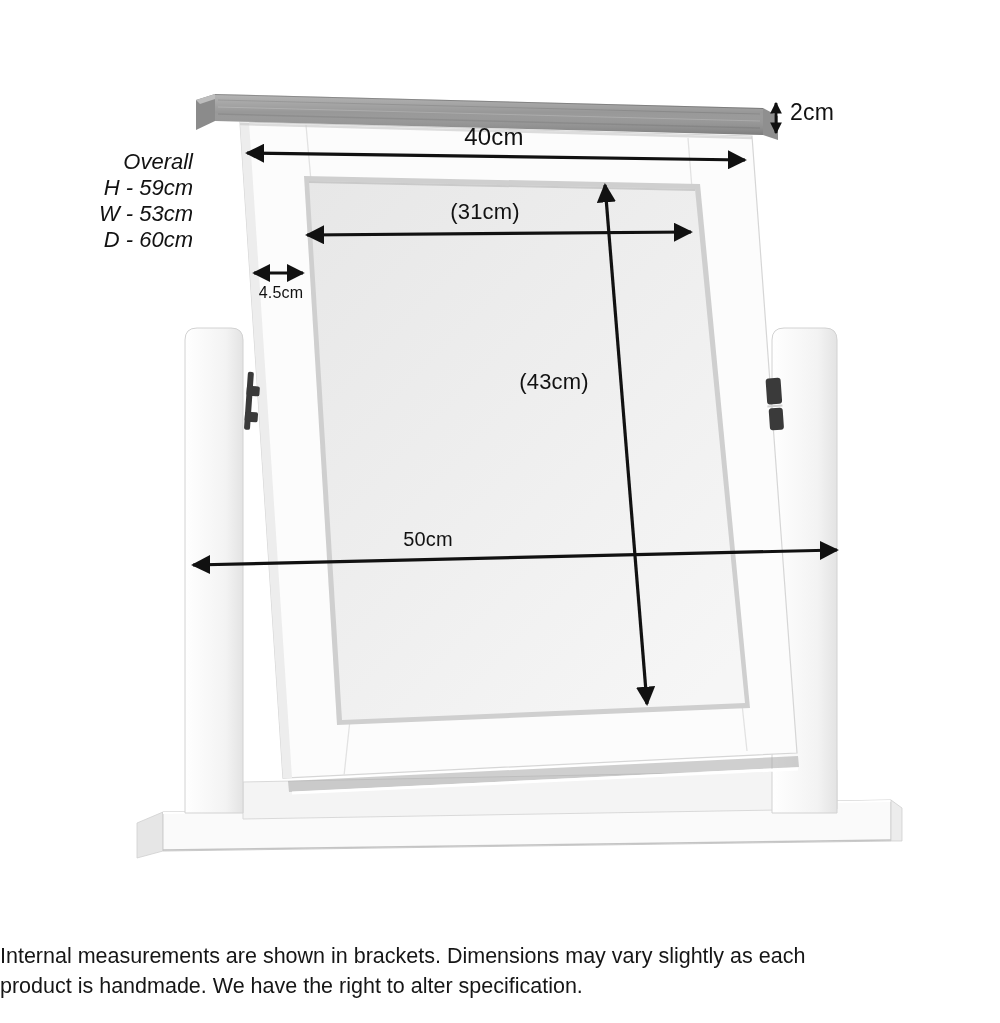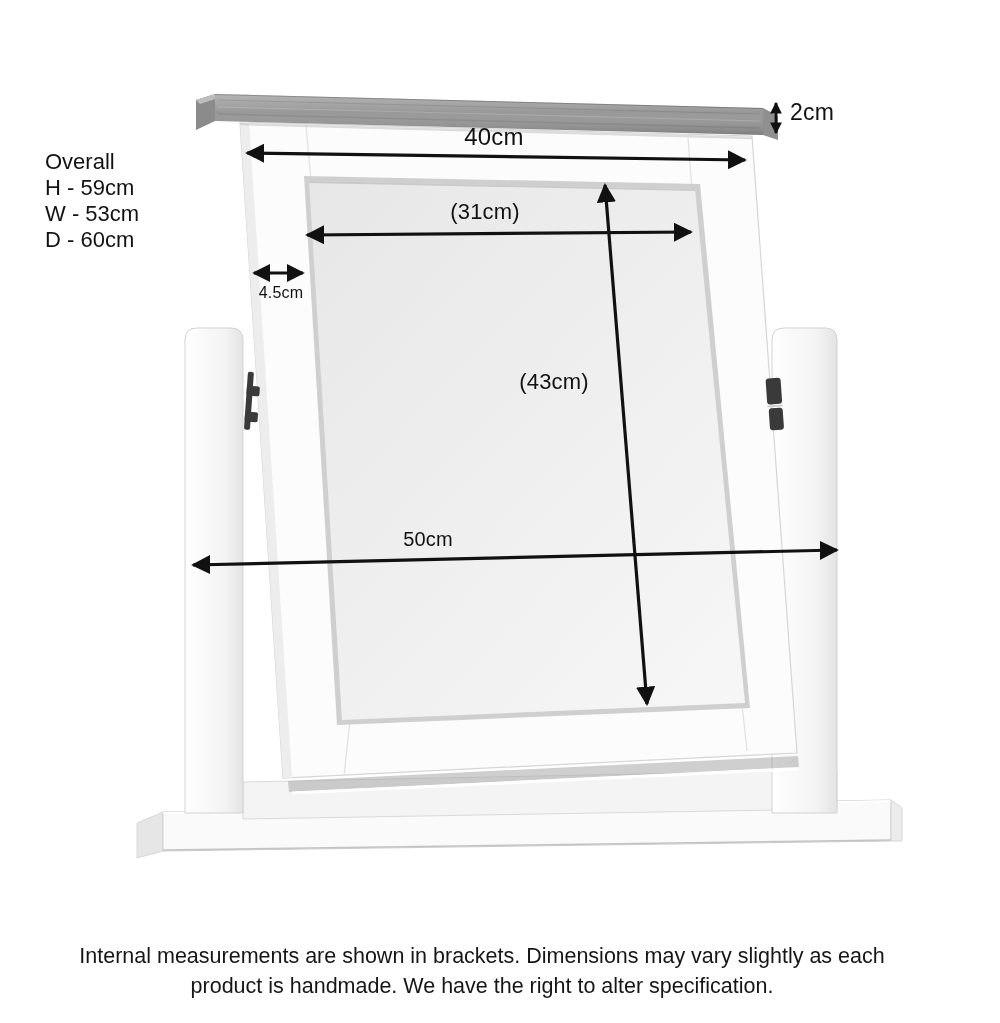--- a/index.html
+++ b/index.html
@@ -7,23 +7,23 @@
          font-family:"Liberation Sans",sans-serif;color:#121212;}
   .stage svg{position:absolute;left:0;top:0;}
   .dim-label{position:absolute;transform:translate(-50%,-50%);white-space:nowrap;
              color:#121212;font-weight:400;letter-spacing:0.2px;}
   .lbl-40{left:494px;top:137px;font-size:24px;text-align:right;}
   .lbl-2{left:790px;top:112px;transform:translate(0,-50%);font-size:23px;}
   .lbl-31{left:485px;top:212px;font-size:22px;}
   .lbl-45{left:281px;top:293px;font-size:16px;}
   .lbl-43{left:554px;top:382px;font-size:22px;}
   .lbl-50{left:428px;top:539px;font-size:20px;}
-  .overall{position:absolute;left:45px;top:149px;width:148px;text-align:left;
-           font-size:22px;line-height:26px;}
-  .footnote{position:absolute;left:0;top:941px;width:964px;text-align:center;
+  .overall{position:absolute;left:45px;top:149px;width:148px;text-align:right;
+           font-size:22px;line-height:26px;font-style:italic;}
+  .footnote{position:absolute;left:0;top:941px;width:964px;
             font-size:21.5px;line-height:30px;color:#161616;}
 </style>
 </head>
 <body>
 
 <div class="stage">
 
   <svg width="1000" height="1023" viewBox="0 0 1000 1023">
     <defs>
       <marker id="ah" viewBox="0 0 10 10" refX="9" refY="5" markerWidth="6" markerHeight="6" orient="auto-start-reverse">

